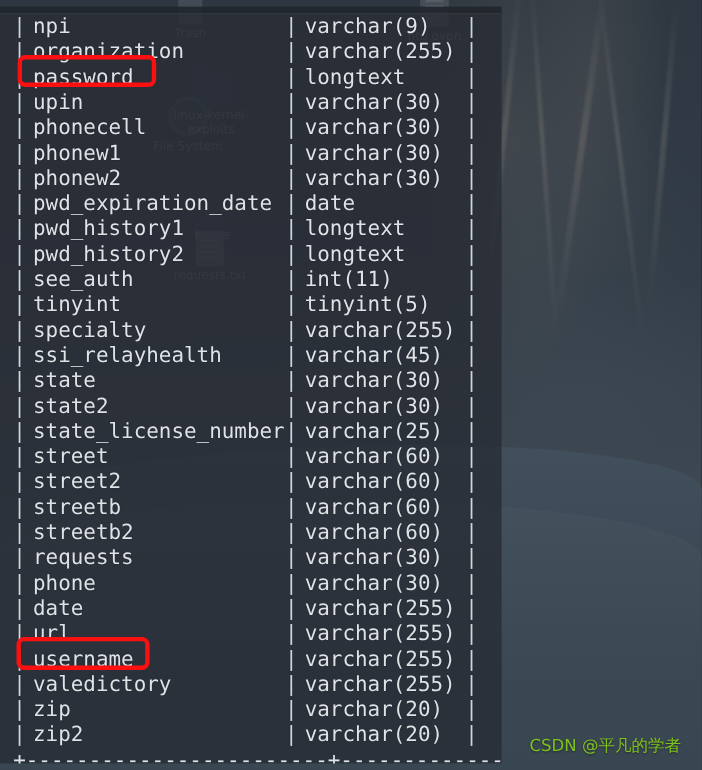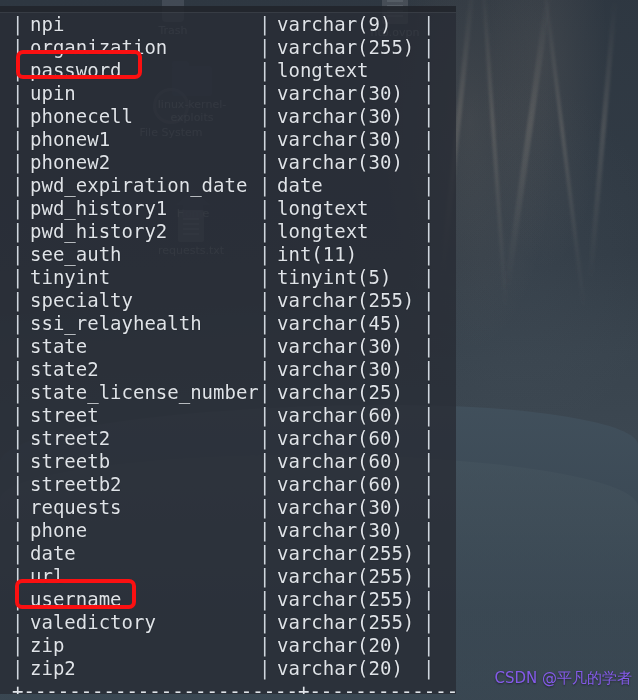--- a/index.html
+++ b/index.html
@@ -179,23 +179,23 @@
     position: absolute;
     border: 4px solid #fb1011;
     border-radius: 7px;
     pointer-events: none;
     box-sizing: border-box;
   }
 
   
   #watermark {
     position: absolute;
-    right: 6px;
+    right: 19px;
     bottom: 12px;
-    color: #8b5cf6;
+    color: #84cc16;
     font-family: "DejaVu Sans", "Liberation Sans", sans-serif;
     font-size: 15px;
     opacity: .92;
     text-shadow: 0 1px 2px rgba(0,0,0,.5);
     white-space: nowrap;
   }
 </style>
 </head>
 <body>
 

